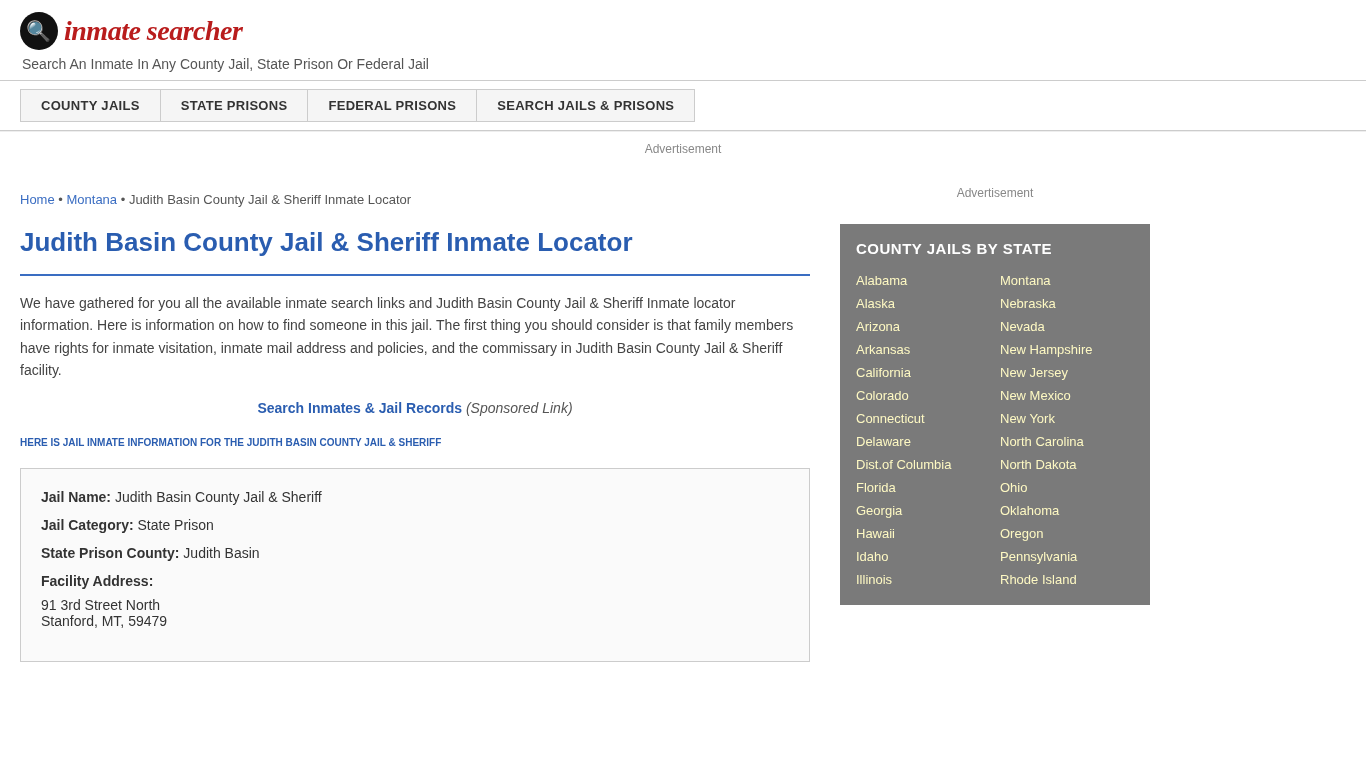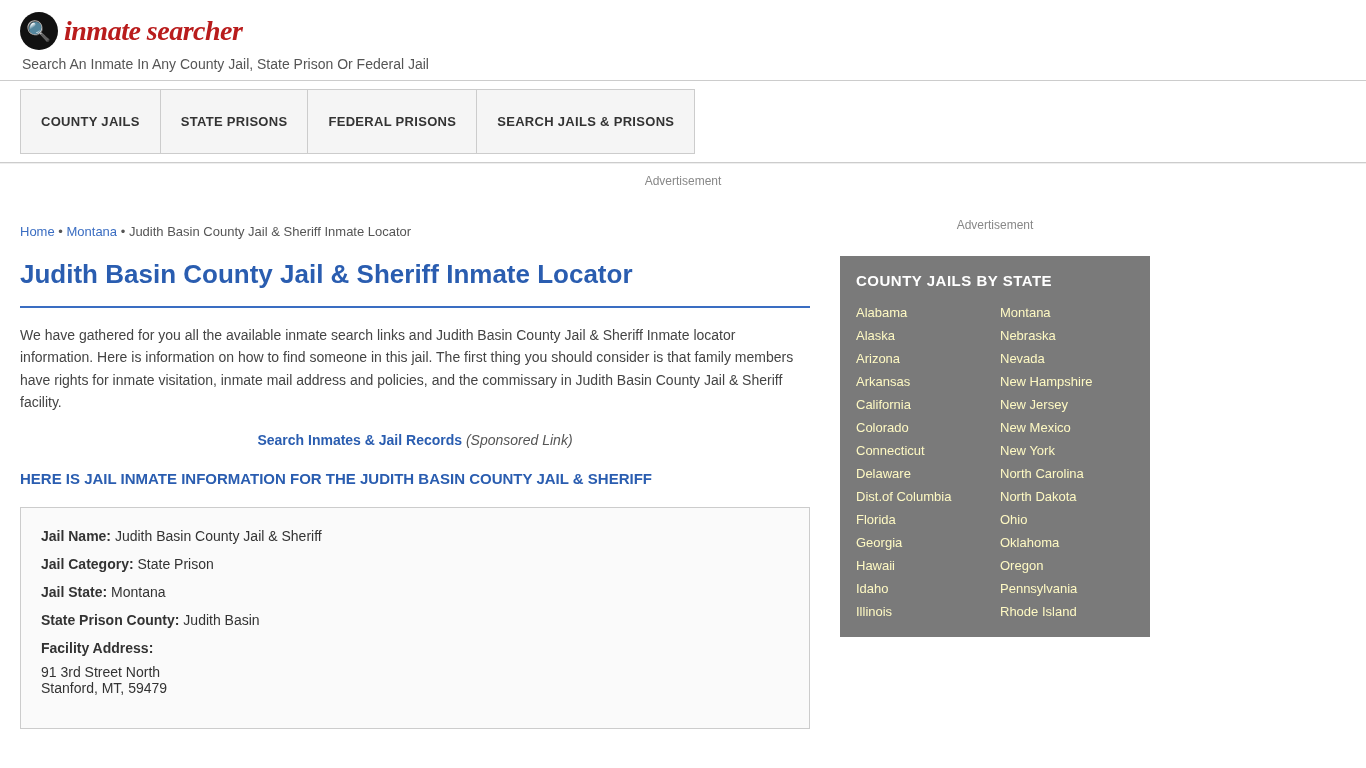--- a/index.html
+++ b/index.html
@@ -15,21 +15,21 @@
     }
     #logo-text {
       font-size: 28px; font-weight: bold; font-family: Liberation Serif, serif;
       color: #b91c1c; letter-spacing: -0.5px;
     }
     #logo-text span { font-style: italic; }
     #tagline { font-size: 14px; color: #555; margin-left: 2px; }
 
     #nav { display: flex; gap: 0; padding: 8px 20px; border-top: 1px solid #ccc; border-bottom: 1px solid #ccc; }
     .nav-btn {
-      padding: 24px 20px; border: 1px solid #ccc; background: #f5f5f5;
+      padding: 8px 20px; border: 1px solid #ccc; background: #f5f5f5;
       font-size: 13px; font-weight: bold; color: #333; cursor: pointer;
       text-transform: uppercase; letter-spacing: 0.3px;
       margin-right: -1px;
     }
 
     #content-wrapper { display: flex; padding: 0 20px; }
     #main-content { flex: 1; max-width: 820px; padding-right: 30px; }
     #sidebar { width: 310px; flex-shrink: 0; }
 
     #ad-banner { text-align: center; padding: 10px; color: #888; font-size: 12px; border-top: 1px solid #eee; margin-bottom: 10px; }
@@ -38,21 +38,21 @@
     #breadcrumb a { color: #3a6dc2; text-decoration: none; }
 
     #page-title { font-size: 26px; color: #2a5db0; font-weight: bold; padding: 10px 0 16px 0; border-bottom: 2px solid #3a6dc2; margin-bottom: 16px; }
 
     #description { font-size: 14px; color: #444; line-height: 1.6; margin-bottom: 18px; }
 
     #search-link { text-align: center; margin-bottom: 20px; font-size: 14px; }
     #search-link a { color: #2a5db0; font-weight: bold; text-decoration: none; }
     #search-link .sponsored { color: #555; font-style: italic; }
 
-    #jail-heading { color: #2a5db0; font-size: 15px; font-weight: bold; text-transform: uppercase; margin-bottom: 18px; line-height: 1.4; }
+    #jail-heading { color: #2a5db0; font-size: 10px; font-weight: bold; text-transform: uppercase; margin-bottom: 18px; line-height: 1.4; }
 
     #info-box { border: 1px solid #ccc; padding: 20px; background: #fafafa; font-size: 14px; }
     .info-row { margin-bottom: 12px; }
     .info-label { font-weight: bold; }
     .info-value { font-weight: normal; }
     .info-address-lines { margin-left: 0; margin-top: 8px; }
 
     
     #sidebar-ad { text-align: center; font-size: 12px; color: #888; padding: 10px 0 16px 0; }
     #county-jails-box { background: #7a7a7a; color: white; padding: 16px; margin-top: 8px; }
@@ -109,24 +109,20 @@
     <div id="info-box">
       <div class="info-row">
         <span class="info-label">Jail Name:</span>
         <span class="info-value">Judith Basin County Jail &amp; Sheriff</span>
       </div>
       <div class="info-row">
         <span class="info-label">Jail Category:</span>
         <span class="info-value">State Prison</span>
       </div>
       <div class="info-row">
-        <span class="info-label">Jail State:</span>
-        <span class="info-value">Montana</span>
-      </div>
-      <div class="info-row">
         <span class="info-label">State Prison County:</span>
         <span class="info-value">Judith Basin</span>
       </div>
       <div class="info-row">
         <div class="info-label">Facility Address:</div>
         <div class="info-address-lines">
           <div>91 3rd Street North</div>
           <div>Stanford, MT, 59479</div>
         </div>
       </div>

